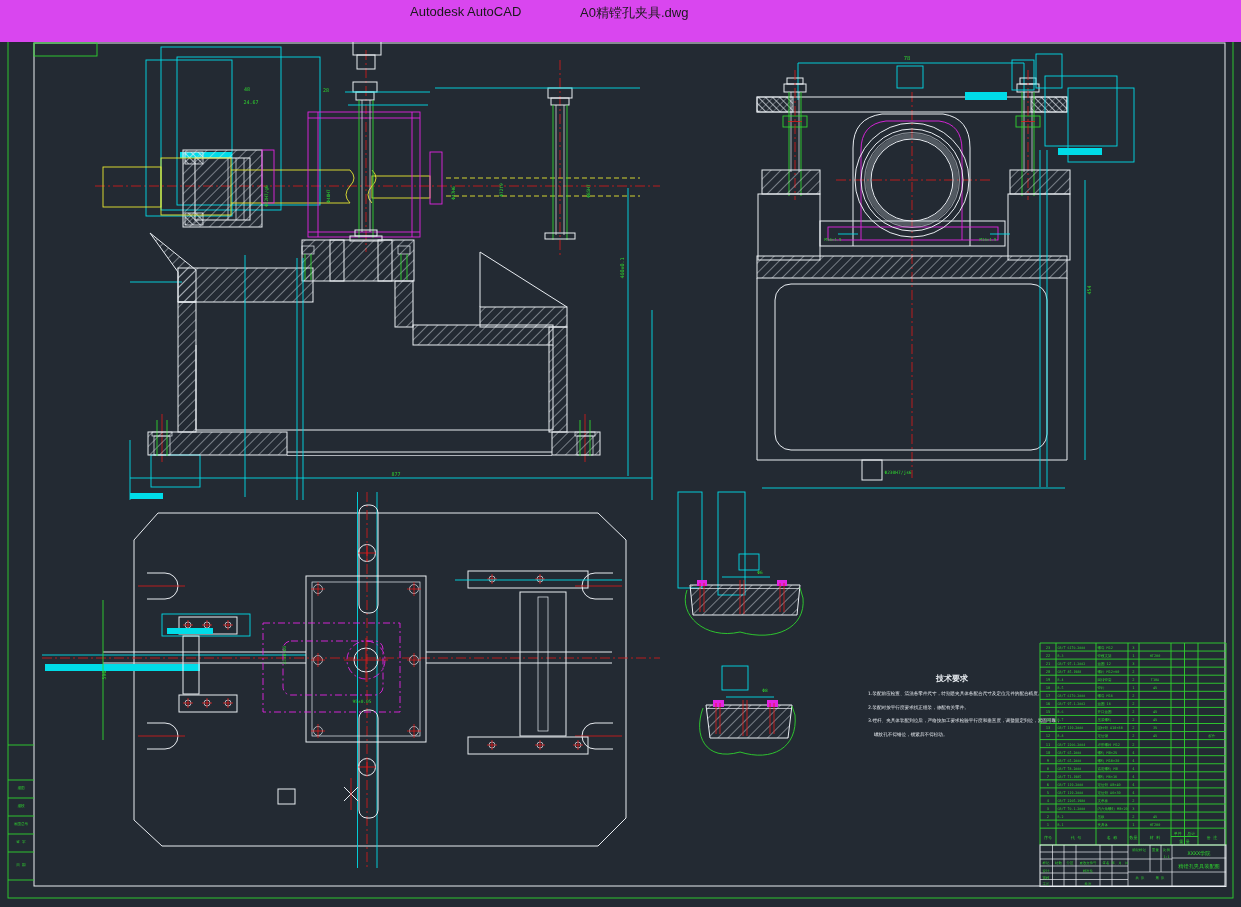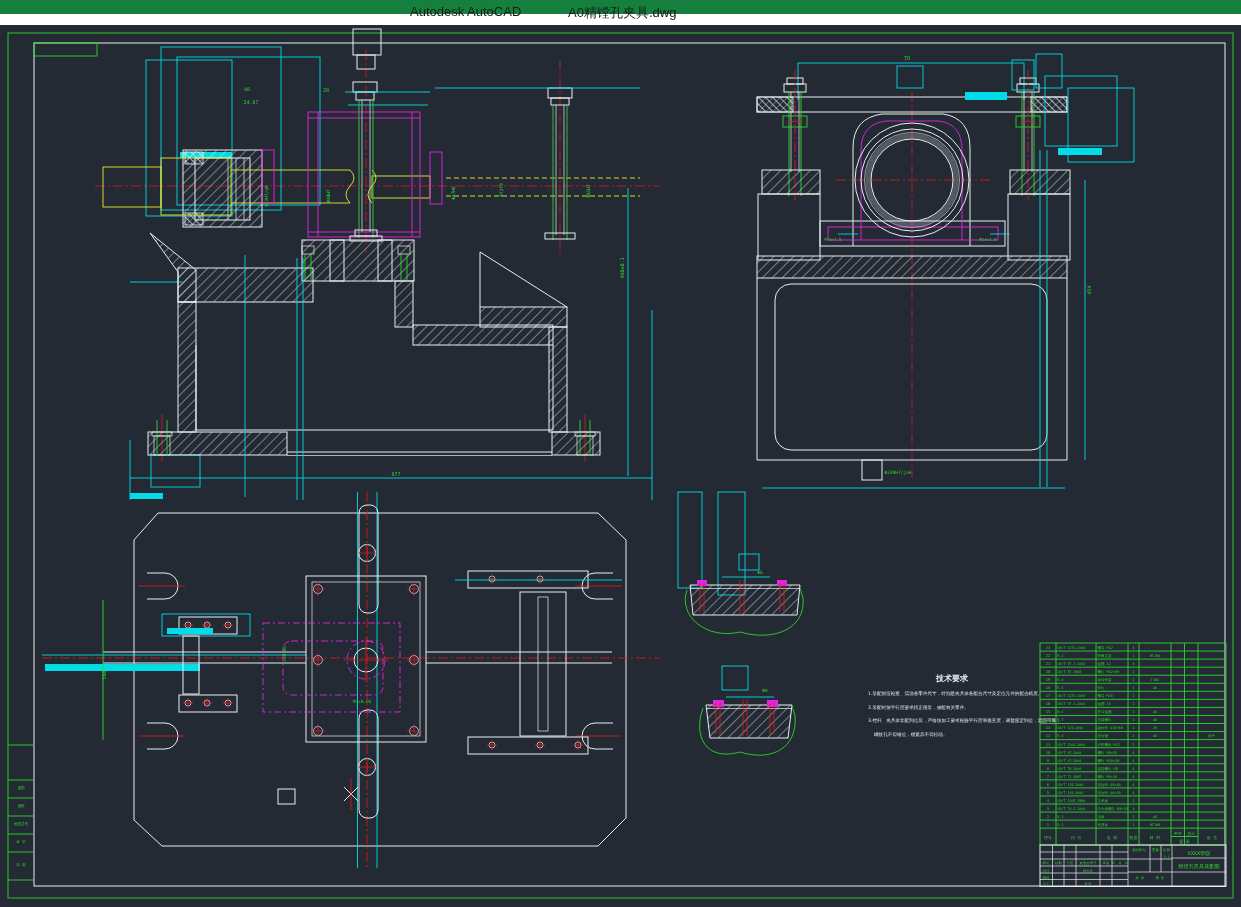--- a/index.html
+++ b/index.html
@@ -1,19 +1,19 @@
 <!DOCTYPE html>
 <html><head>
 <meta charset="utf-8">
 <style>
   html,body{margin:0;padding:0;background:#ffffff;width:1241px;height:907px;overflow:hidden}
-  #titlebar{position:absolute;left:0;top:0;width:1241px;height:14px;background:#15803d;z-index:5}
+  #titlebar{position:absolute;left:0;top:0;width:1241px;height:42px;background:#d946ef;z-index:5}
   #titlebar span{position:absolute;top:4px;font:13px "Liberation Sans",sans-serif;color:#1a1a1a}
   #app-title{left:410px}
-  #file-title{left:568px}
+  #file-title{left:580px}
   svg{position:absolute;left:0;top:0}
   .w{stroke:#e9edf2;fill:none;stroke-width:1}
   .wt{stroke:#e9edf2;fill:none;stroke-width:.7}
   .c{stroke:#00dce8;fill:none;stroke-width:.9}
   .cf{fill:#00dce8;stroke:none}
   .g{stroke:#2fd42f;fill:none;stroke-width:.9}
   .m{stroke:#e324e3;fill:none;stroke-width:.9}
   .r{stroke:#e01b1b;fill:none;stroke-width:.8}
   .y{stroke:#e8e832;fill:none;stroke-width:.9}
   .cl{stroke-dasharray:10 3 2 3}

